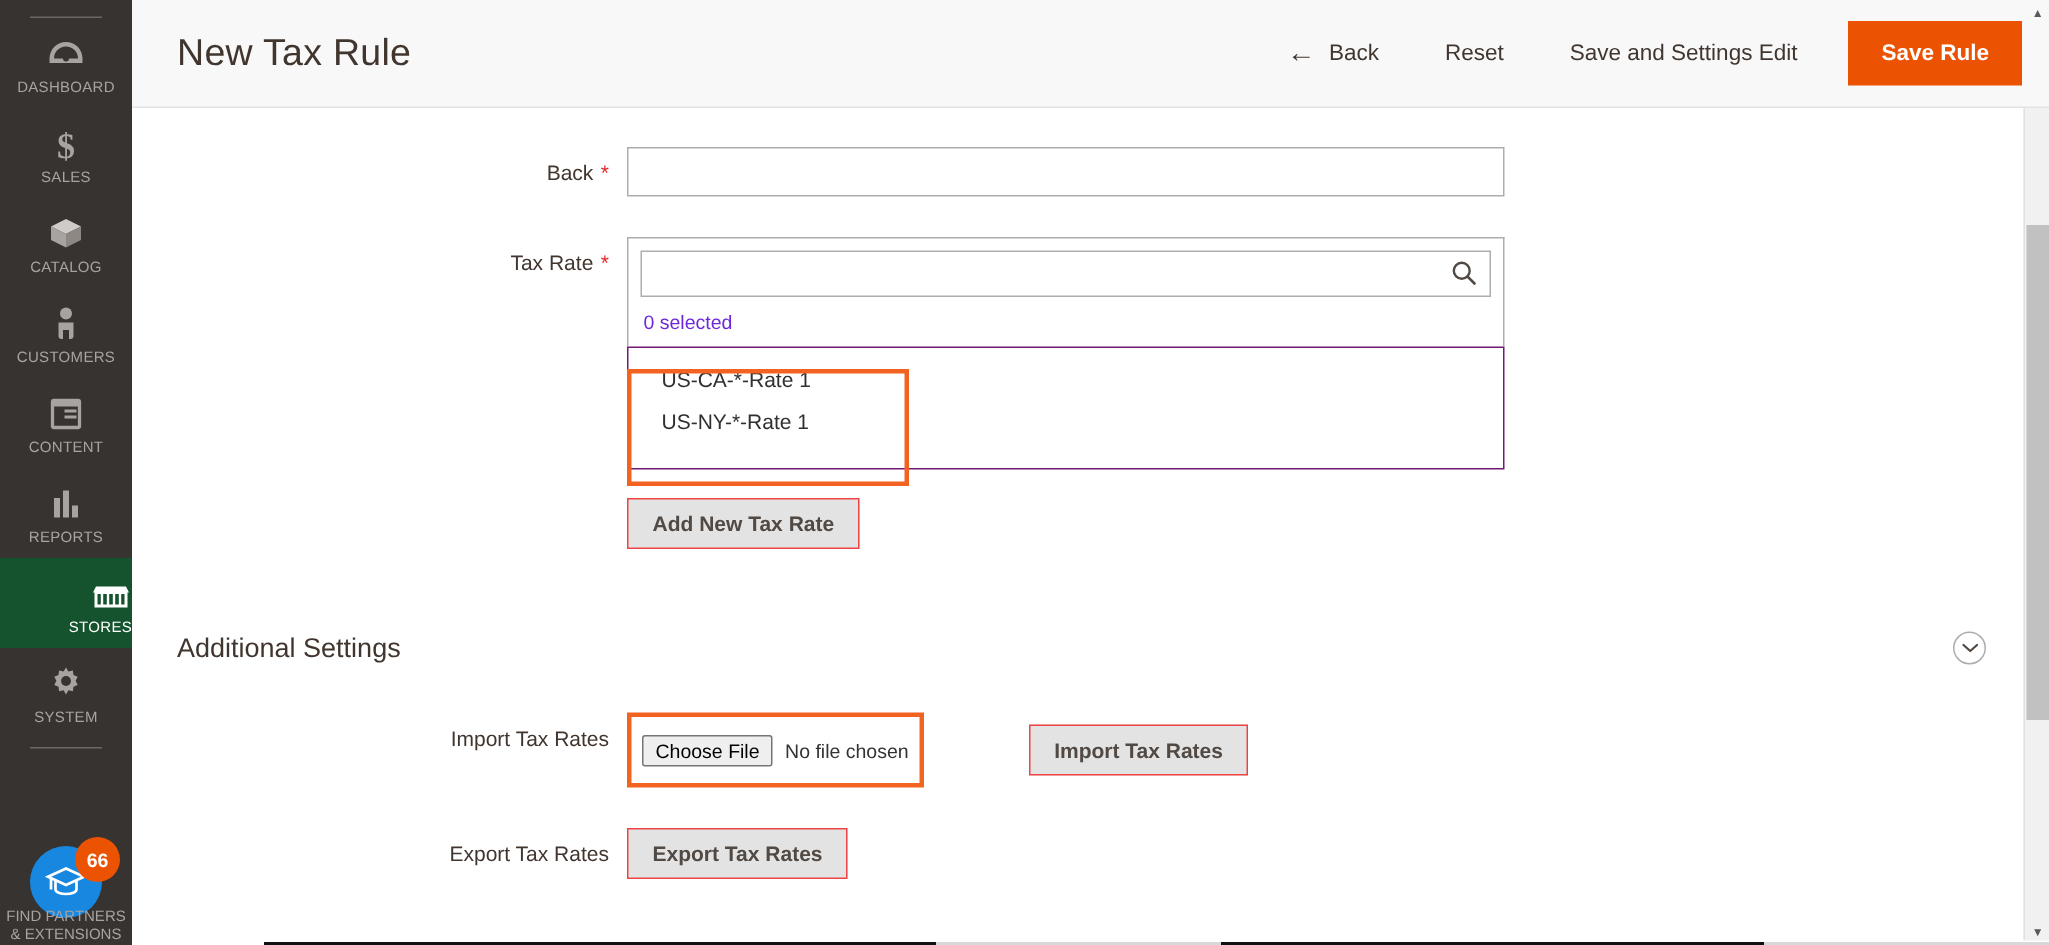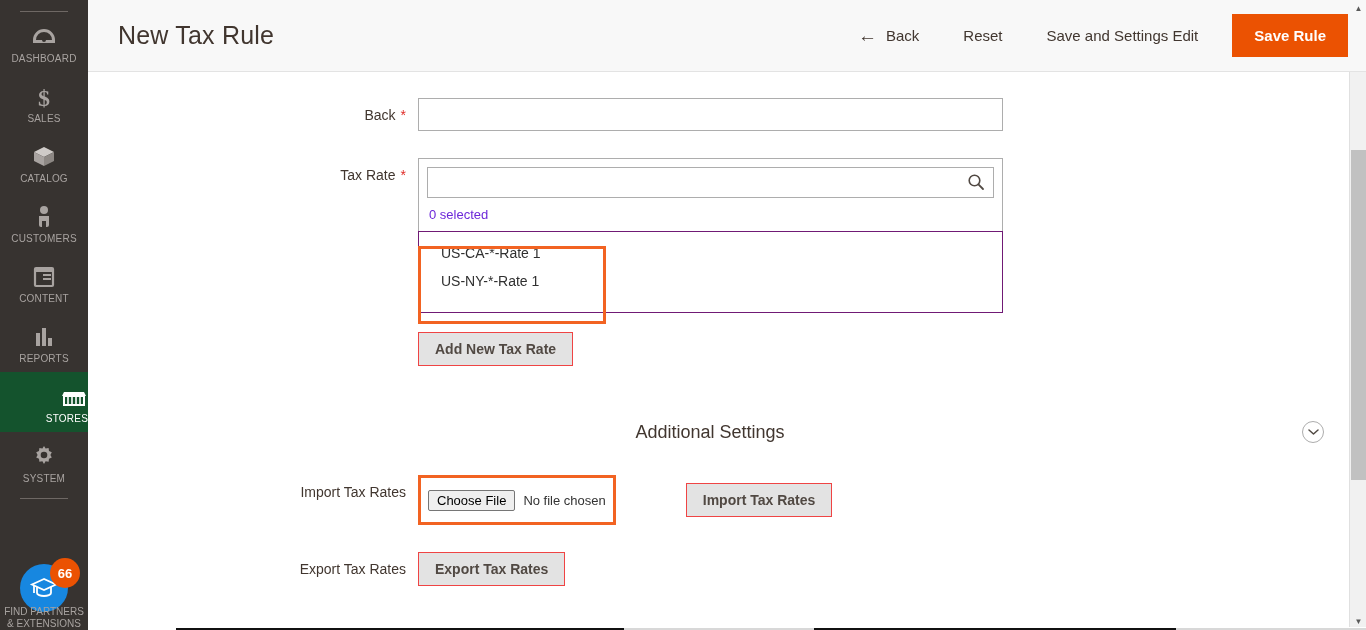--- a/index.html
+++ b/index.html
@@ -104,21 +104,21 @@
   .content { padding: 0 30px; }
 
   .section-title {
     font-size: 18px; color: #41362f; font-weight: normal;
     padding: 23px 0 0 0;
   }
   .section-title-row {
     display: flex; align-items: center;
     border-bottom: 0; padding-right: 12px;
   }
-  .section-title-row .section-title { flex: 1 1 auto; text-align: center; }
+  .section-title-row .section-title { flex: 1 1 auto; }
   .collapse-icon {
     width: 22px; height: 22px; border-radius: 50%;
     border: 1px solid #adadad; color: #514943;
     display: flex; align-items: center; justify-content: center;
     font-size: 10px; cursor: pointer; margin-top: 23px;
   }
 
   .field-row { display: flex; align-items: flex-start; margin-top: 26px; }
   .field-label {
     width: 300px; flex: 0 0 300px;

